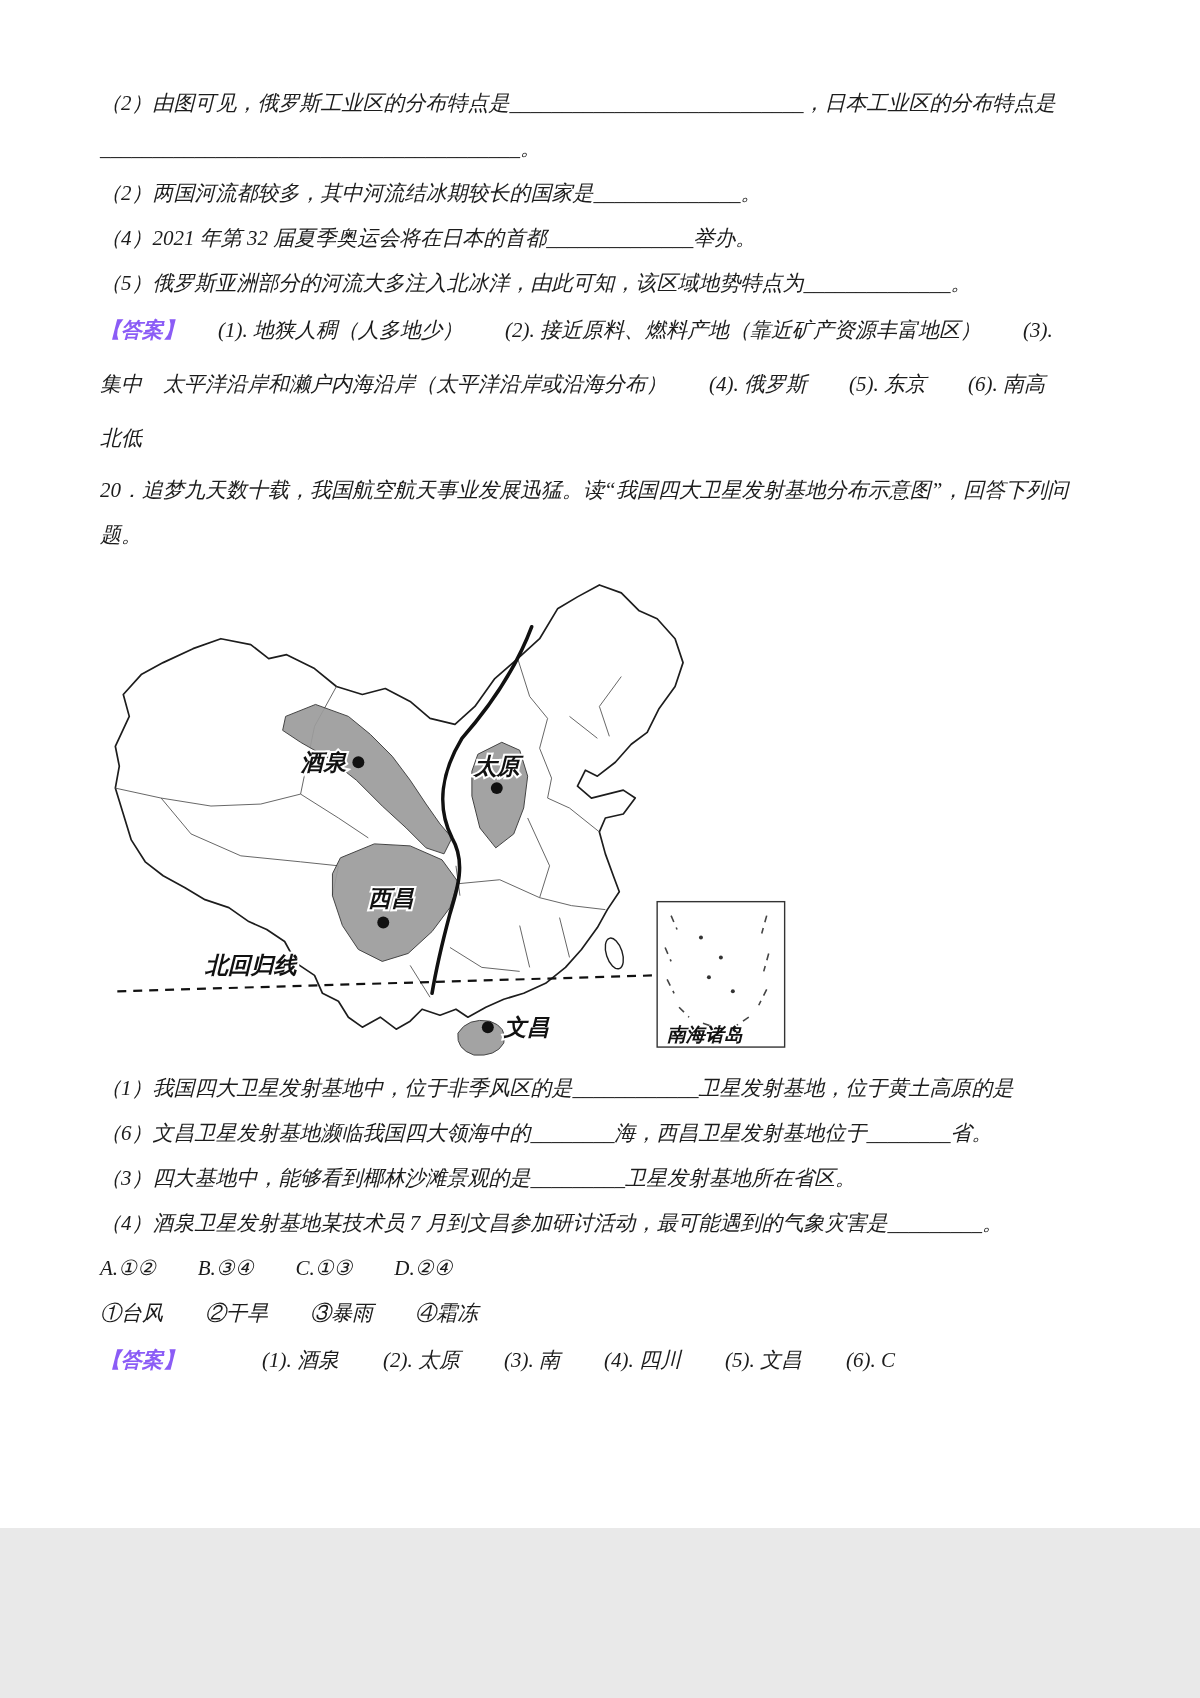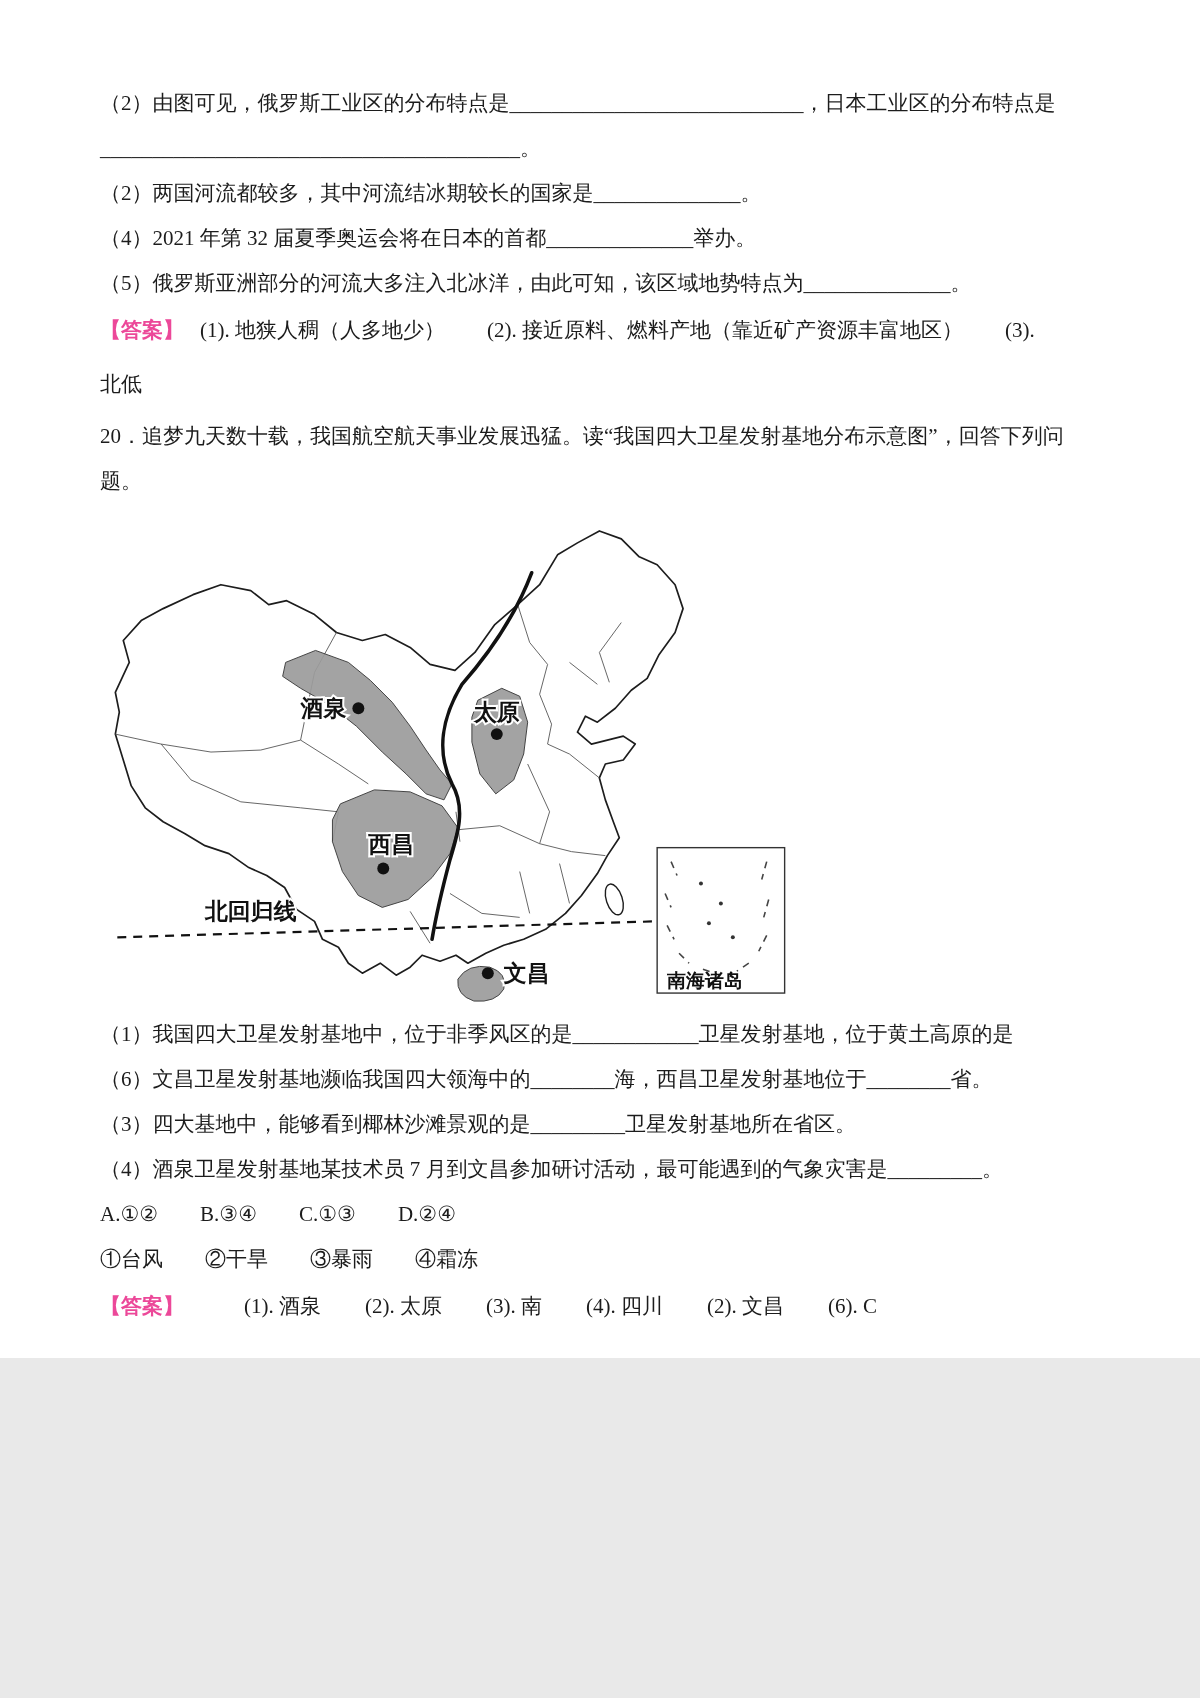--- a/index.html
+++ b/index.html
@@ -1,30 +1,31 @@
 <!DOCTYPE html>
 <html><head>
 <meta charset="utf-8">
 <style>
   html,body { margin:0; padding:0; background:#e9e9e9; }
   .page {
     position:relative;
-    width:1200px; height:1358px;
+    width:1200px; height:1528px;
     margin:0 auto;
     background:#ffffff;
     font-family:"Liberation Serif","DejaVu Serif",serif;
     color:#1c1c1c;
     font-size:21px;
     overflow:hidden;
+    font-style:italic;
   }
   .content { padding:90px 96px 0 100px; }
   .ln { line-height:26px; margin:0 0 19px 0; white-space:pre-wrap; }
   .ansblock { margin:4px 0 10px 0; }
   .ansln { line-height:30px; margin:0 0 24px 0; white-space:pre-wrap; }
-  .marker { color:#ec4899; font-weight:bold; margin-right:16px; }
+  .marker { color:#8b5cf6; font-weight:bold; margin-right:34px; }
   .ans-items { display:flex; flex-wrap:wrap; column-gap:44px; row-gap:6px; line-height:30px; }
   .map-wrap { margin:6px 0 10px 0; }
   .map-wrap svg { display:block; }
   .map-label {
     font-family:"Liberation Sans","DejaVu Sans",sans-serif;
     font-size:23px; font-weight:bold; fill:#111;
     paint-order:stroke; stroke:#ffffff; stroke-width:4px;
   }
   .map-label-small {
     font-family:"Liberation Sans","DejaVu Sans",sans-serif;
@@ -46,20 +47,21 @@
   <div class="content">
 
     <p class="ln">（2）由图可见，俄罗斯工业区的分布特点是____________________________，日本工业区的分布特点是</p>
     <p class="ln">________________________________________。</p>
     <p class="ln">（2）两国河流都较多，其中河流结冰期较长的国家是______________。</p>
     <p class="ln">（4）2021 年第 32 届夏季奥运会将在日本的首都______________举办。</p>
     <p class="ln">（5）俄罗斯亚洲部分的河流大多注入北冰洋，由此可知，该区域地势特点为______________。</p>
 
     <div class="ansblock">
       <p class="ansln"><span class="marker">【答案】</span><span>(1). 地狭人稠（人多地少）　　(2). 接近原料、燃料产地（靠近矿产资源丰富地区）　　(3).</span></p>
+      <p class="ansln">集中　太平洋沿岸和濑户内海沿岸（太平洋沿岸或沿海分布）　　(4). 俄罗斯　　(5). 东京　　(6). 南高</p>
       <p class="ansln">北低</p>
     </div>
 
     <p class="ln">20．追梦九天数十载，我国航空航天事业发展迅猛。读“我国四大卫星发射基地分布示意图”，回答下列问</p>
     <p class="ln">题。</p>
 
     <div class="map-wrap">
       <svg viewBox="0 0 690 500" width="690" height="498" aria-hidden="true">
 
         <path class="outline" d="M 14 180 L 28 150 L 22 128 L 40 108 L 62 96 L 92 82 L 120 72 L 150 78 L 168 92 L 186 88 L 214 102 L 236 120 L 262 128 L 285 122 L 310 135 L 330 152 L 355 158 L 375 140 L 395 112 L 418 92 L 440 72 L 458 42 L 478 30 L 500 18 L 522 26 L 540 44 L 558 52 L 576 72 L 584 96 L 576 120 L 560 142 L 548 166 L 532 178 L 516 196 L 498 210 L 486 204 L 478 220 L 492 232 L 508 228 L 524 224 L 536 232 L 524 248 L 506 252 L 500 266 L 506 288 L 514 310 L 520 326 L 508 344 L 498 362 L 482 384 L 466 402 L 446 418 L 424 428 L 404 434 L 386 442 L 368 452 L 356 444 L 340 450 L 322 444 L 310 456 L 296 464 L 280 452 L 262 462 L 248 452 L 238 436 L 222 428 L 214 410 L 196 398 L 184 376 L 166 364 L 148 356 L 128 342 L 104 334 L 84 322 L 62 310 L 44 296 L 30 274 L 22 248 L 14 222 L 18 200 Z"></path>
@@ -126,19 +128,19 @@
     <p class="ln">A.①②　　B.③④　　C.①③　　D.②④</p>
     <p class="ln">①台风　　②干旱　　③暴雨　　④霜冻</p>
 
     <div class="ansblock">
       <div class="ans-items">
         <span class="marker">【答案】</span>
         <span>(1). 酒泉</span>
         <span>(2). 太原</span>
         <span>(3). 南</span>
         <span>(4). 四川</span>
-        <span>(2). 文昌</span>
+        <span>(5). 文昌</span>
         <span>(6). C</span>
       </div>
     </div>
 
   </div>
 </div>
 
 </body></html>

